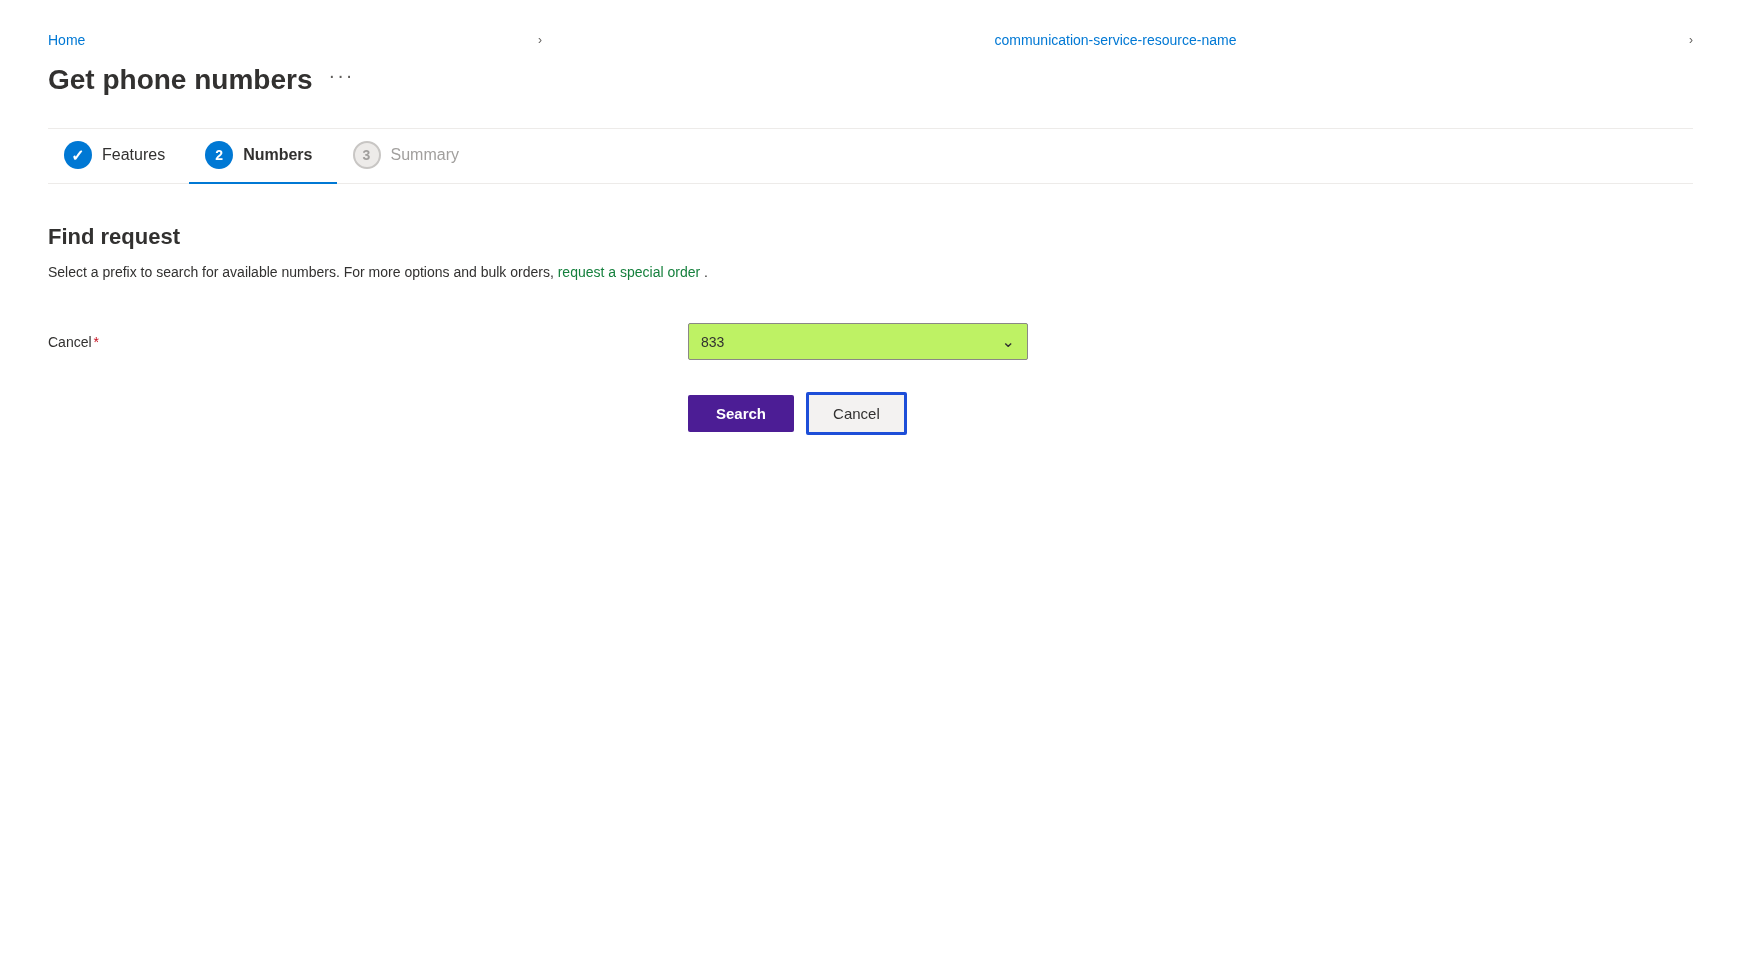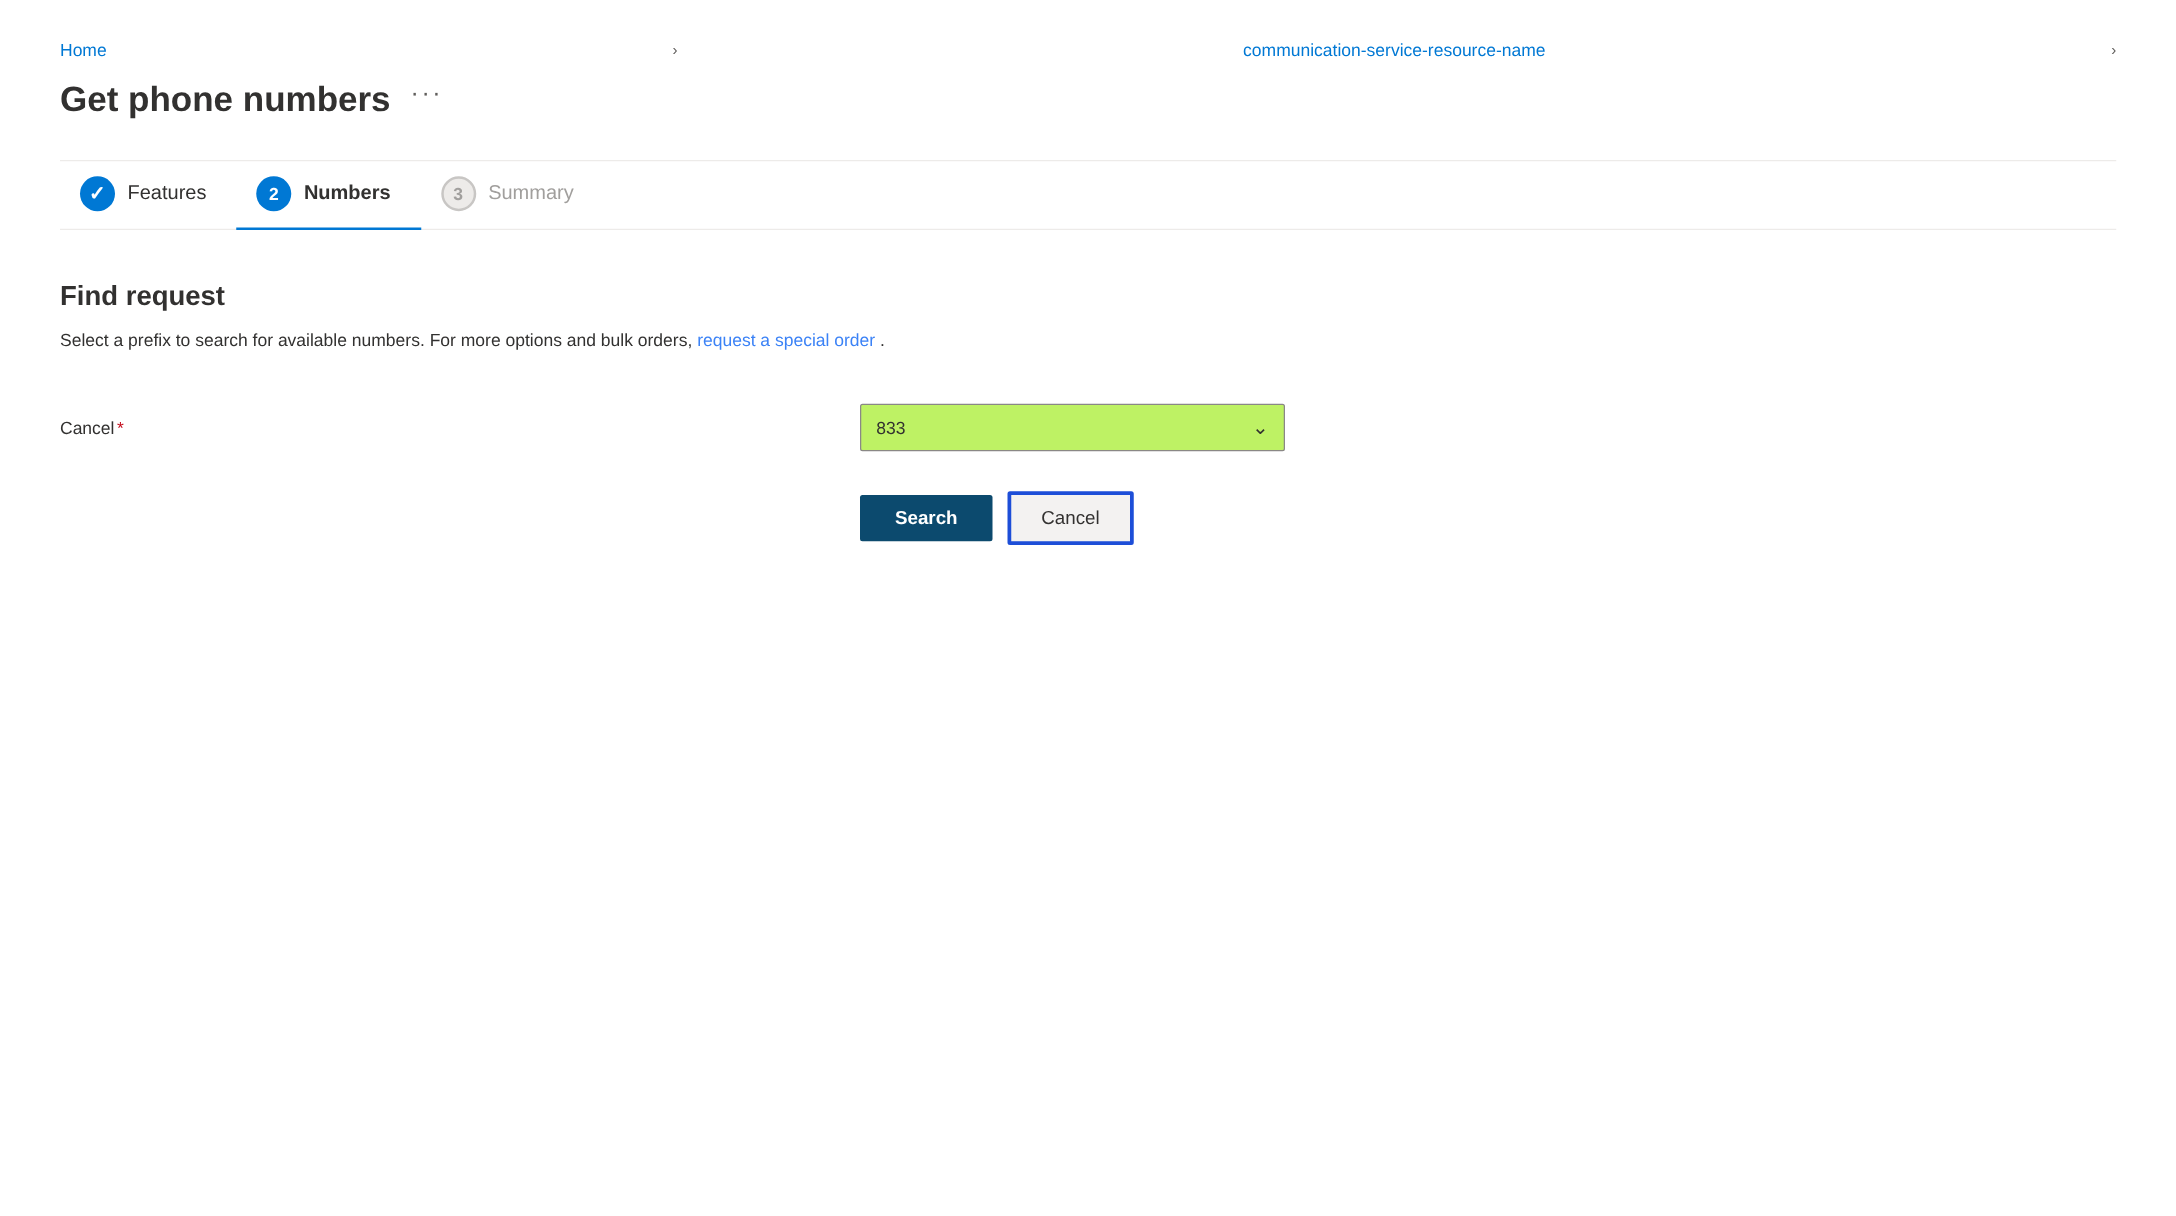--- a/index.html
+++ b/index.html
@@ -148,21 +148,21 @@
     }
 
     .section-description {
       font-size: 14px;
       color: #323130;
       margin-bottom: 40px;
       line-height: 1.5;
     }
 
     .section-description a {
-      color: #3b82f6;
+      color: #15803d;
       text-decoration: none;
       cursor: pointer;
     }
 
     
     .form-field {
       display: flex;
       align-items: center;
       margin-bottom: 32px;
     }
@@ -218,21 +218,21 @@
     
     .buttons-row {
       display: flex;
       align-items: center;
       gap: 12px;
       margin-left: 640px;
       margin-top: 8px;
     }
 
     .btn-primary {
-      background-color: #0c4a6e;
+      background-color: #4c1d95;
       color: #ffffff;
       border: none;
       border-radius: 2px;
       padding: 10px 28px;
       font-size: 15px;
       font-weight: 600;
       cursor: pointer;
       min-width: 100px;
     }
 

